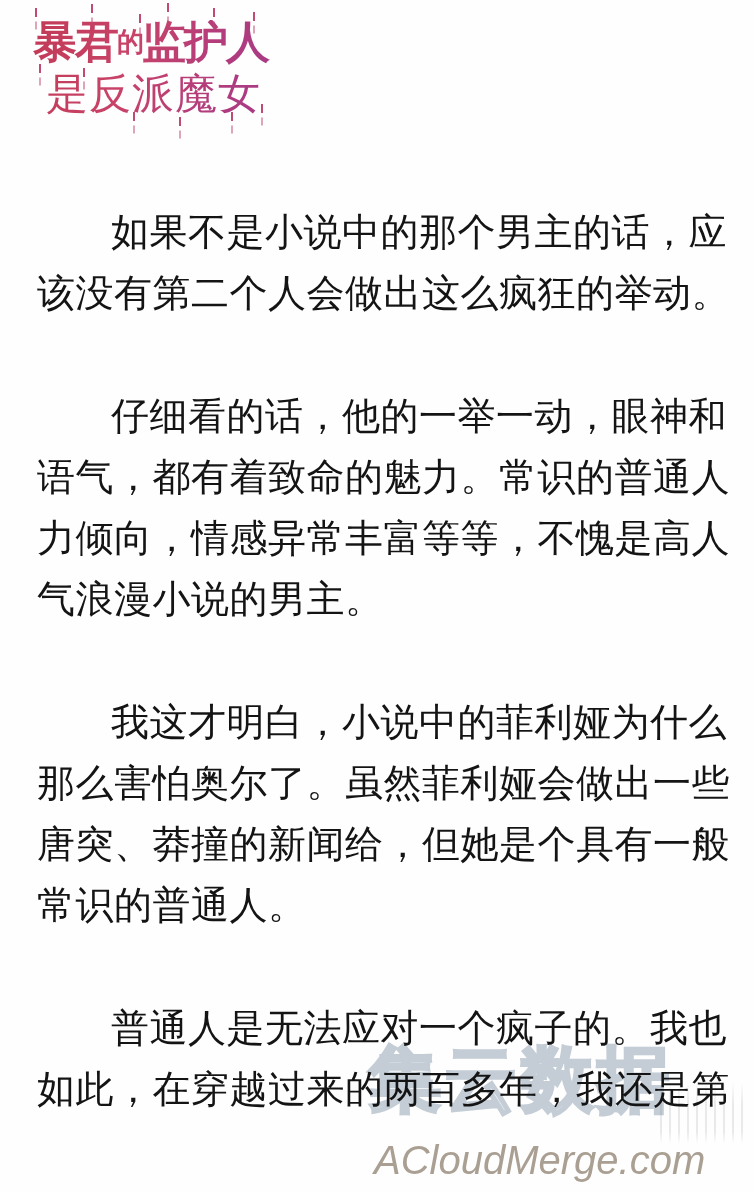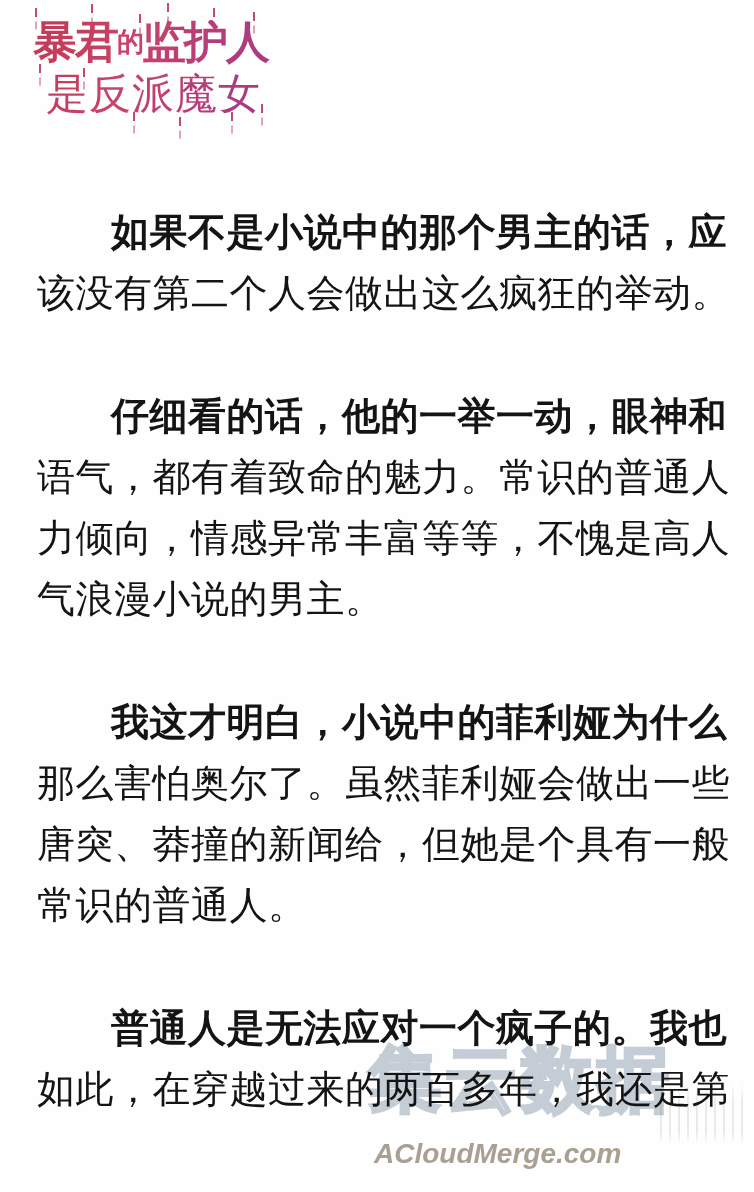--- a/index.html
+++ b/index.html
@@ -47,21 +47,21 @@
     z-index:1;
     color:#141414;
   }
   .para { margin:0 0 62px 0; }
   .line {
     font-size:38px;
     line-height:61px;
     letter-spacing:0.5px;
     white-space:nowrap;
   }
-  .line.indent { padding-left:74px;font-weight:bold; }
+  .line.indent { padding-left:74px; }
 
   
   .wm-cn {
     position:absolute;
     left:369px;
     top:1042px;
     z-index:0;
     font-size:72px;
     font-weight:700;
     letter-spacing:4px;
@@ -80,22 +80,22 @@
     background:repeating-linear-gradient(90deg, rgba(110,120,132,0.28) 0 2px, transparent 2px 9px);
     opacity:0.55;
     -webkit-mask-image:linear-gradient(180deg, transparent 0%, #000 35%, #000 80%, transparent 100%);
     mask-image:linear-gradient(180deg, transparent 0%, #000 35%, #000 80%, transparent 100%);
   }
   .wm-url {
     position:absolute;
     left:374px;
     top:1138px;
     z-index:3;
-    font-size:28px;
-    font-weight:700;
+    font-size:40px;
+    font-weight:400;
     font-style:italic;
     letter-spacing:0px;
     color:#a99f92;
     white-space:nowrap;
     text-align:right;
   }
 </style>
 </head>
 <body>
 

